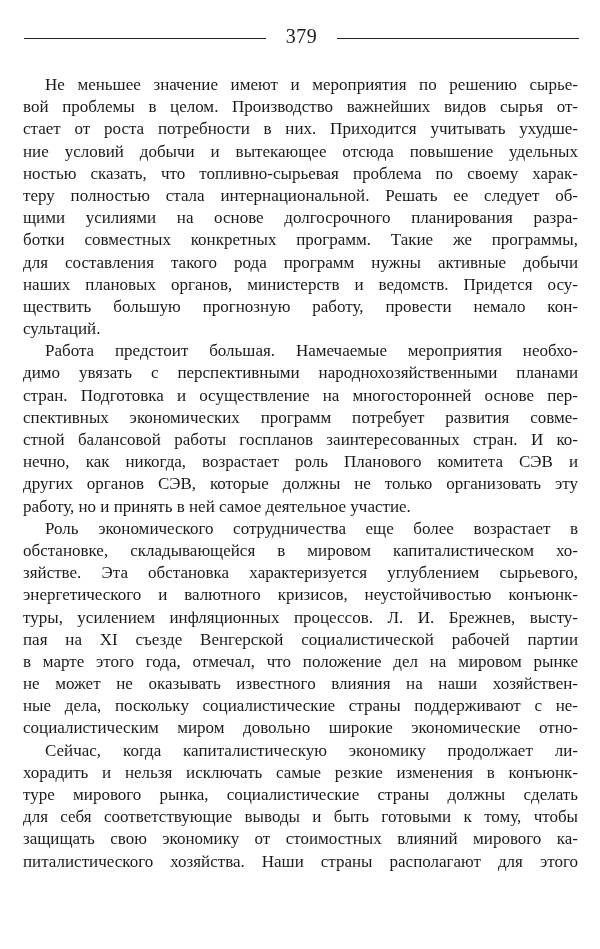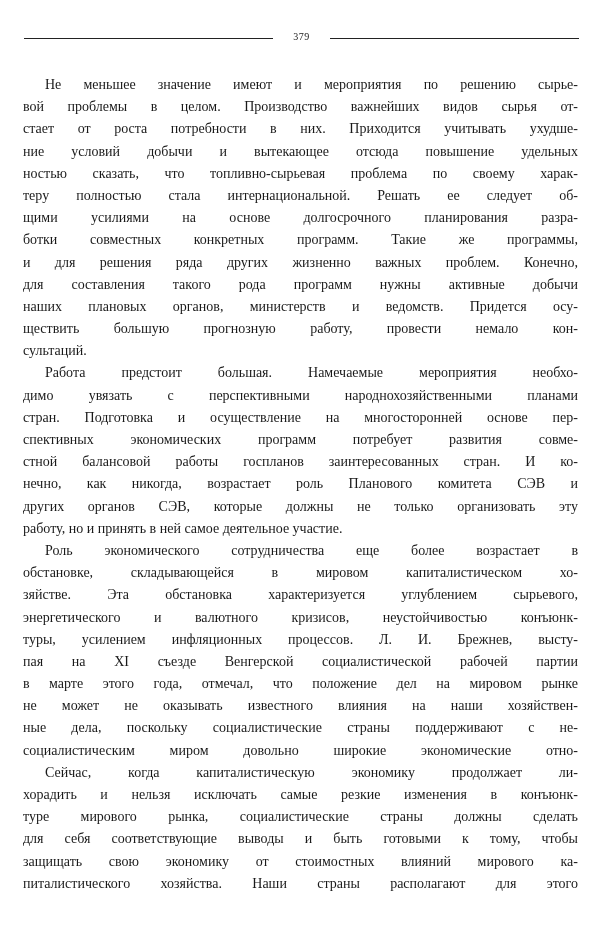--- a/index.html
+++ b/index.html
@@ -26,31 +26,31 @@
     }
     .header .rule {
       flex: 1;
       height: 0;
       border-top: 1.5px solid #222;
       margin-top: 4px;
     }
     .header .rule.left { margin-right: 20px; }
     .header .rule.right { margin-left: 20px; }
     .header .pageno {
-      font-size: 10px;
+      font-size: 20px;
       letter-spacing: 0.5px;
     }
     .text {
       position: absolute;
       top: 74px;
       left: 23px;
       width: 555px;
     }
     .line {
-      font-size: 14px;
+      font-size: 17px;
       line-height: 22.2px;
       height: 22.2px;
       white-space: nowrap;
       text-align: justify;
       text-align-last: justify;
       overflow: hidden;
     }
     .line.indent { padding-left: 22px; }
     .line.last { text-align-last: left; }
   </style>
@@ -66,21 +66,20 @@
 <div class="text" id="text-body">
     <div>
       <div class="line indent">Не меньшее значение имеют и мероприятия по решению сырье-</div>
       <div class="line">вой проблемы в целом. Производство важнейших видов сырья от-</div>
       <div class="line">стает от роста потребности в них. Приходится учитывать ухудше-</div>
       <div class="line">ние условий добычи и вытекающее отсюда повышение удельных</div>
       <div class="line">ностью сказать, что топливно-сырьевая проблема по своему харак-</div>
       <div class="line">теру полностью стала интернациональной. Решать ее следует об-</div>
       <div class="line">щими усилиями на основе долгосрочного планирования разра-</div>
       <div class="line">ботки совместных конкретных программ. Такие же программы,</div>
-      <div class="line">и для решения ряда других жизненно важных проблем. Конечно,</div>
       <div class="line">для составления такого рода программ нужны активные добычи</div>
       <div class="line">наших плановых органов, министерств и ведомств. Придется осу-</div>
       <div class="line">ществить большую прогнозную работу, провести немало кон-</div>
       <div class="line last">сультаций.</div>
     </div>
     <div>
       <div class="line indent">Работа предстоит большая. Намечаемые мероприятия необхо-</div>
       <div class="line">димо увязать с перспективными народнохозяйственными планами</div>
       <div class="line">стран. Подготовка и осуществление на многосторонней основе пер-</div>
       <div class="line">спективных экономических программ потребует развития совме-</div>

